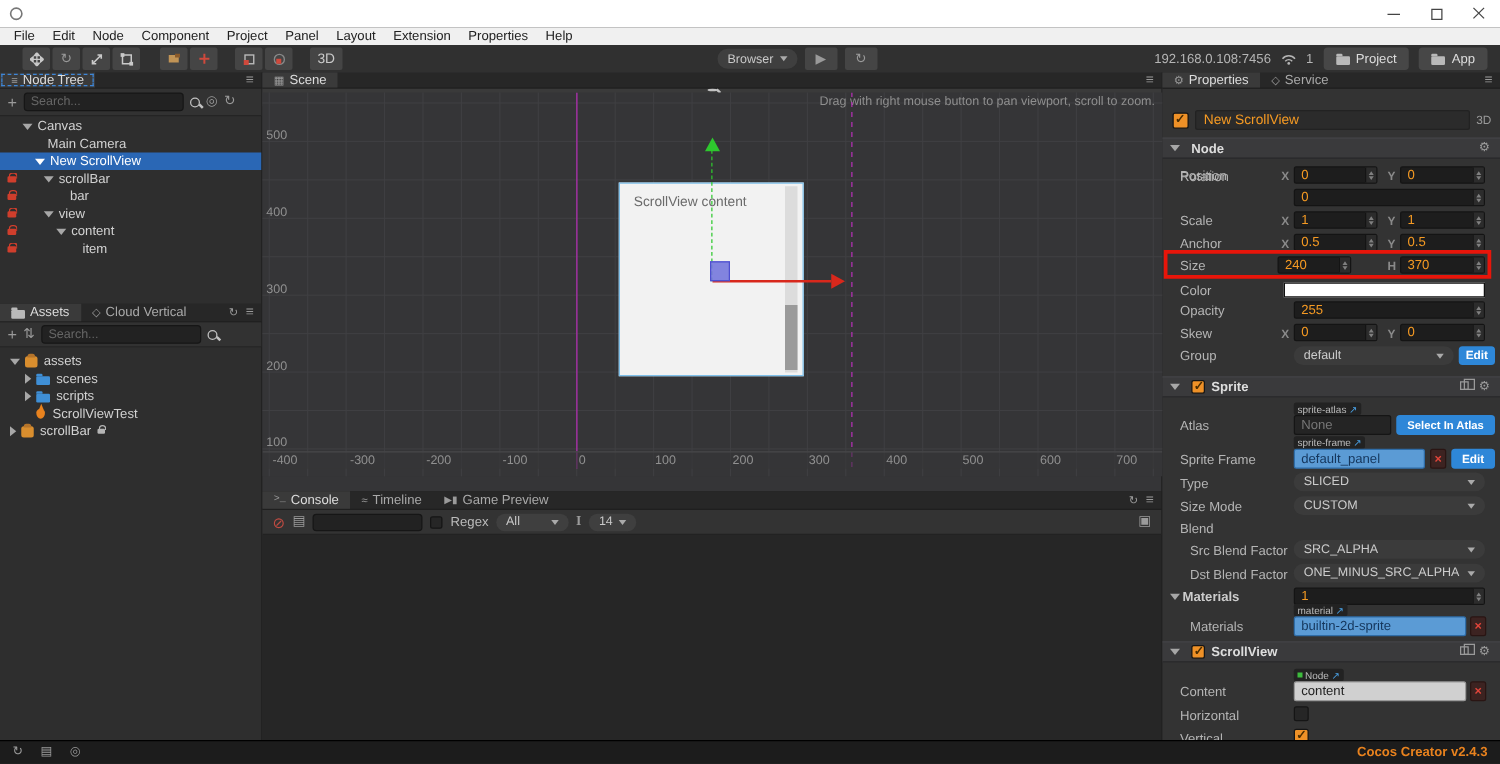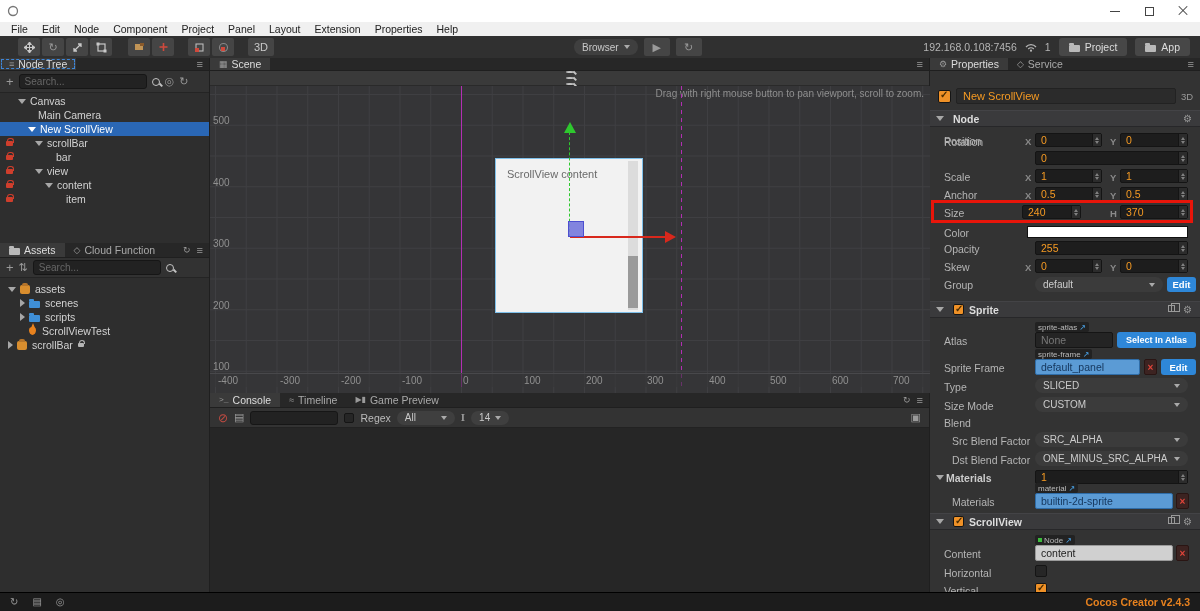--- a/index.html
+++ b/index.html
@@ -71,21 +71,21 @@
   .flame-ico::before { content:""; position:absolute; top:-4px; left:2px; width:0; height:0; border-left:2px solid transparent; border-right:2px solid transparent; border-bottom:5px solid #e8821e; }
   #assets-footer { position:absolute; left:0; bottom:0; width:100%; height:17px; background:#3c3c3c; border-top:1px solid #262626; color:#ccc; display:flex; align-items:center; padding-left:8px; font-size:10.5px; font-weight:bold; }
 
   
   #scene { left:210px; top:58px; width:720px; height:335px; background:#353537; border-right:1px solid #1f1f1f; }
   #scene .tabstrip { height:13px; }
   #scene-toolbar { height:15px; background:#3a3a3a; border-bottom:1px solid #2a2a2a; display:flex; align-items:center; gap:4px; padding:0 6px; color:#9a9a9a;flex-direction:column; }
   .sep { color:#5a5a5a; font-size:9px; }
   .al-ico { width:11px; height:11px; display:inline-block; }
   .al-ico svg { display:block; }
-  #viewport { position:absolute; left:0; top:28px; width:720px; height:307px; overflow:hidden;
+  #viewport { position:absolute; left:0; top:16px; width:720px; height:307px; overflow:hidden;
     background-color:#353537;
     background-image:linear-gradient(#3f3f42 1px, transparent 1px), linear-gradient(90deg,#3f3f42 1px, transparent 1px);
     background-size:30.75px 30.75px; background-position:5px 8px;text-decoration:underline; }
   .ruler-lab { position:absolute; color:#909090; font-size:10px; line-height:10px; }
   #ruler-x { position:absolute; left:0; top:287px; width:720px; height:14px; border-top:1px solid #48484b; background:rgba(53,53,55,.6); }
   .mag-line { position:absolute; top:0; width:1px; height:301px; background:#b32eb3; }
   .mag-line.dashed { background:repeating-linear-gradient(180deg,#b32eb3 0 4px, transparent 4px 8px); }
   #sv-box { position:absolute; left:285px; top:72px; width:148px; height:155px; background:#f2f2f2; border:1.5px solid #7ec0ea; }
   #sv-label { position:absolute; left:11px; top:9px; color:#6a6a6a; font-size:11px; }
   #sv-track { position:absolute; right:4px; top:2px; width:10px; bottom:2px; background:#dcdcdc; }
@@ -332,21 +332,21 @@
   </div>
 
   <div id="assets" class="abs">
     <div class="tabstrip">
       <span class="tab active">
         <span class="folder-ico"></span>
         <span>Assets</span>
       </span>
       <span class="tab">
         <span class="icon-ch" style="font-size:9px">◇</span>
-        <span>Cloud Function</span>
+        <span>Cloud Vertical</span>
       </span>
       <span class="strip-icons">
         <span class="icon-ch" style="font-size:9px">↻</span>
         <span class="icon-ch">≡</span>
       </span>
     </div>
     <div class="panel-toolbar">
       <span class="icon-ch" style="font-size:13px">+</span>
       <span class="icon-ch">⇅</span>
       <input class="search-box" style="width: 128px;" placeholder="Search...">

